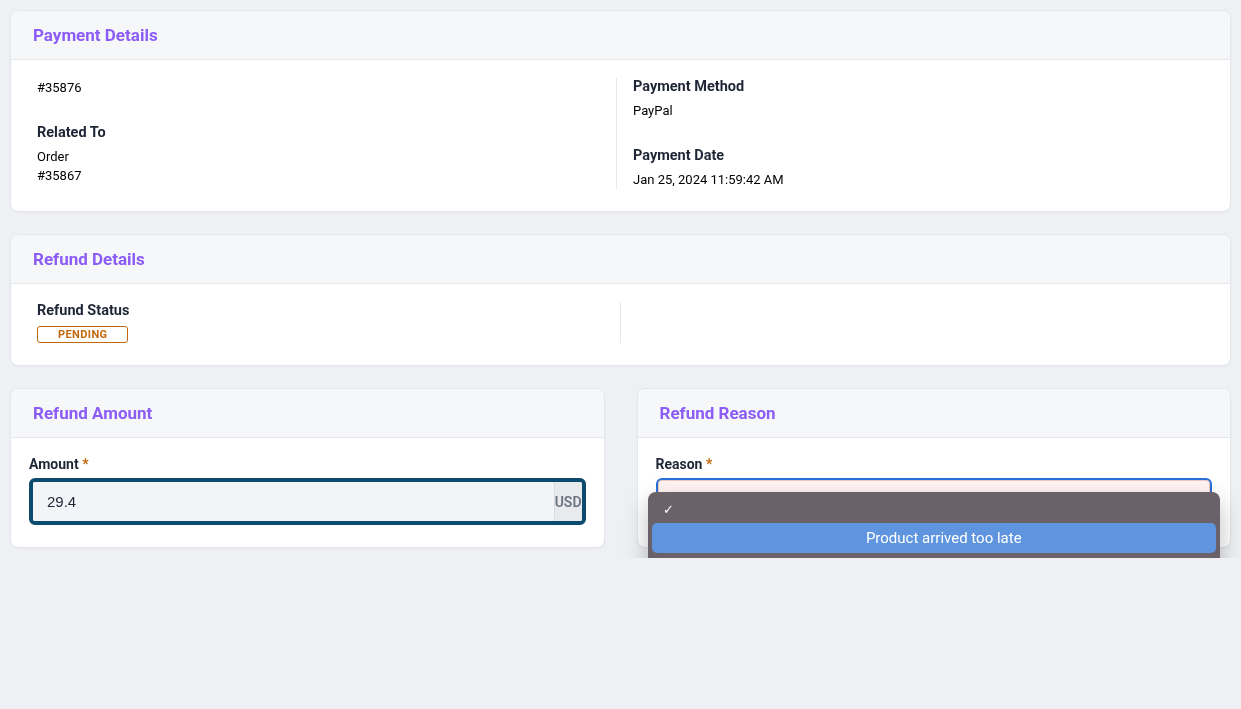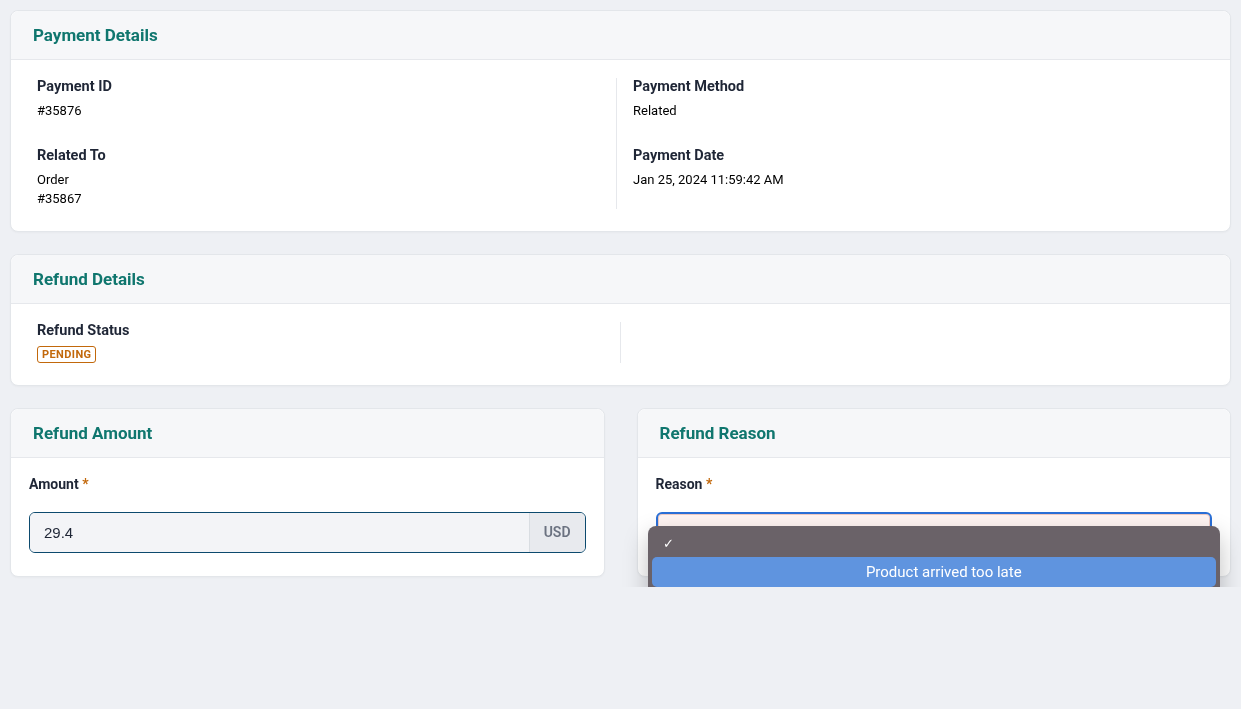--- a/index.html
+++ b/index.html
@@ -21,21 +21,21 @@
   }
   .card-header {
     background: #f6f7f9;
     border-bottom: 1px solid #e6e8ec;
     border-radius: 8px 8px 0 0;
     padding: 14px 22px;
   }
   .card-header h2 {
     font-size: 17px;
     font-weight: 700;
-    color: #0f766e;
+    color: #8b5cf6;
   }
   .card-body {
     padding: 18px 18px 22px 18px;
   }
   .two-col {
     display: flex;
   }
   .col {
     flex: 1;
     padding: 0 8px;
@@ -56,59 +56,59 @@
   .field-value {
     color: #000000;
     font-size: 13px;
     line-height: 1.5;
   }
   .badge-pending {
     display: inline-block;
     border: 1px solid #c2680b;
     color: #c2680b;
     border-radius: 3px;
-    padding: 1px 4px;
+    padding: 1px 20px;
     font-size: 11px;
     font-weight: 700;
     letter-spacing: 0.4px;
   }
   .row-2cards {
     display: flex;
     gap: 32px;
   }
   .row-2cards .card {
     flex: 1;
     margin-bottom: 0;
   }
   .form-label {
     font-weight: 700;
     font-size: 14px;
-    margin-bottom: 20px;
+    margin-bottom: 6px;
     display: block;
   }
   .req { color: #c2680b; }
   .input-group {
     display: flex;
-    border: 1px solid #0c4a6e;
+    border: 4px solid #0c4a6e;
     border-radius: 6px;
     overflow: hidden;
     background: #f3f4f7;
   }
   .input-group input {
     flex: 1;
     border: none;
     background: #f3f4f7;
     padding: 11px 14px;
     font-size: 15px;
     color: #1f2636;
     outline: none;
   }
   .input-addon {
     background: #e8eaee;
-    padding: 0 14px;
+    padding: 0 0;
     display: flex;
     align-items: center;
     font-weight: 600;
     color: #6b7280;
     border-left: 1px solid #d9dde2;
   }
   .reason-wrap { position: relative; }
   .select-box {
     border: 2px solid #2a6fd6;
     background: #fff4f2;
@@ -151,35 +151,34 @@
 </head>
 <body>
 
 <div class="card">
   <div class="card-header">
     <h2>Payment Details</h2>
   </div>
   <div class="card-body two-col">
     <div class="col">
       <div class="field">
-        <div class="field-label">Payment ID</div>
         <div class="field-value">#35876</div>
       </div>
       <div class="field">
         <div class="field-label">Related To</div>
         <div class="field-value">
           <div>Order</div>
           <div>#35867</div>
         </div>
       </div>
     </div>
     <div class="col" style="padding-left:16px;">
       <div class="field">
         <div class="field-label">Payment Method</div>
-        <div class="field-value">Related</div>
+        <div class="field-value">PayPal</div>
       </div>
       <div class="field">
         <div class="field-label">Payment Date</div>
         <div class="field-value">Jan 25, 2024 11:59:42 AM</div>
       </div>
     </div>
   </div>
 </div>
 
 <div class="card">

